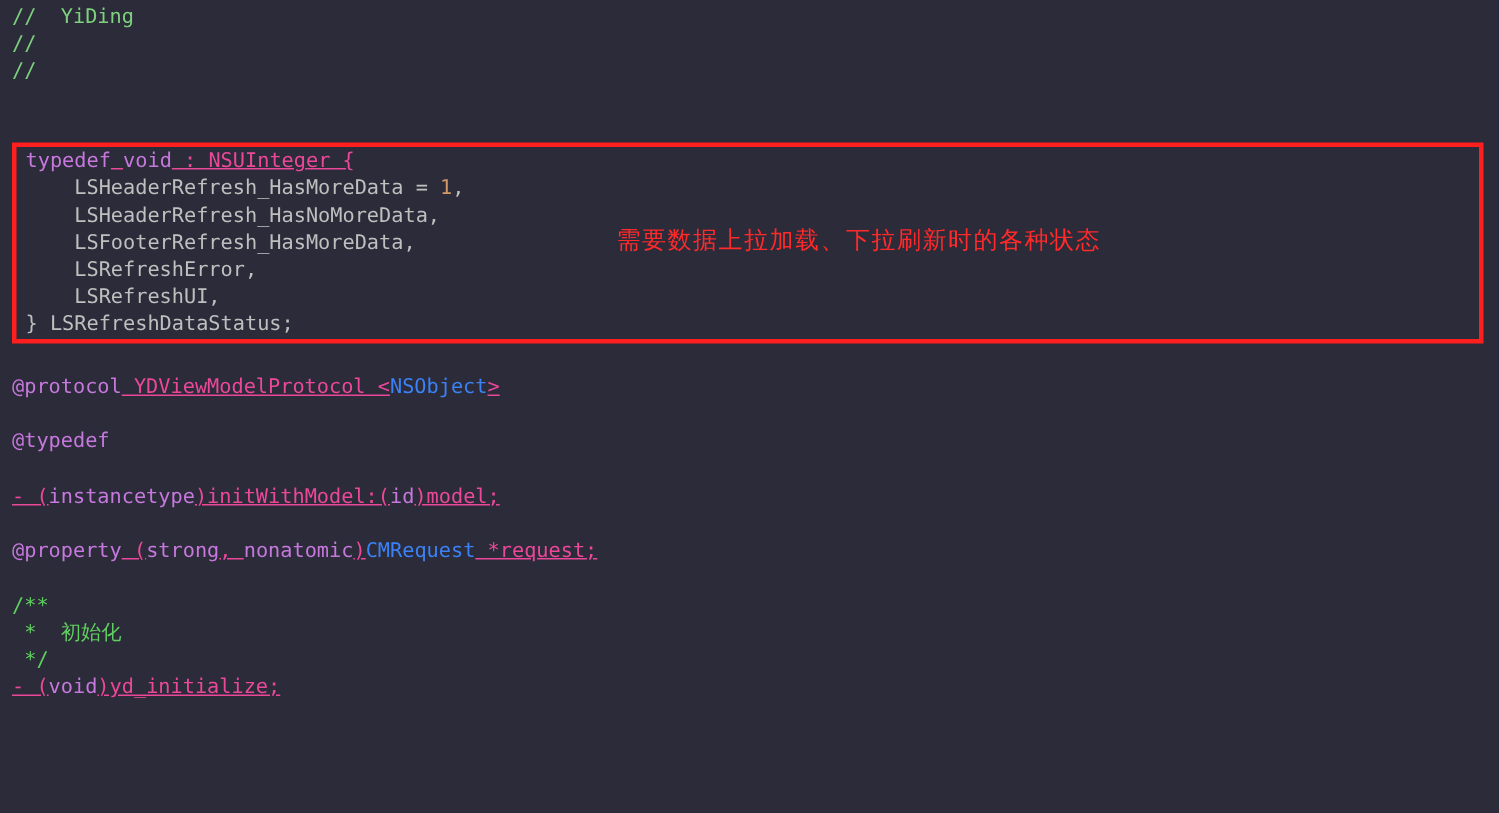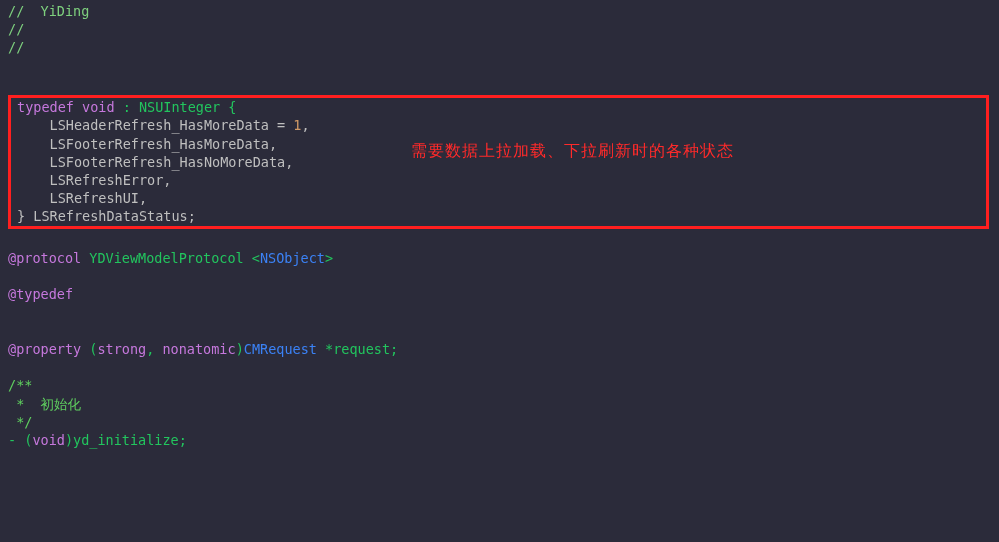--- a/index.html
+++ b/index.html
@@ -26,63 +26,64 @@
 
   .highlight-box {
     position: relative;
     border: 3px solid #ff1f1f;
     margin: 2px 10px 2px 0;
     padding: 0 0 0 6px;
   }
   .annotation {
     position: absolute;
     left: 400px;
-    top: 42px;
+    top: 52px;
     color: #ff2a2a;
     font-size: 16px;
     font-family: "PingFang SC","Hiragino Sans GB","Microsoft YaHei",sans-serif;
     letter-spacing: 1px;
   }
-  .w { color: #22c55e; }
+  .w { color: #ec4899; text-decoration: underline; }
 </style>
 </head>
 <body>
 
 <div>
 
 <div class="line"><span class="comment">//  YiDing</span></div>
 <div class="line"><span class="comment">//</span></div>
 <div class="line"><span class="comment">//</span></div>
 
 <div class="line">&nbsp;</div>
 
 
 <div class="line">&nbsp;</div>
 
 <div class="highlight-box">
   <div class="line"><span class="keyword">typedef</span><span class="w"> </span><span class="keyword">void</span><span class="w"> : NSUInteger {</span></div>
   <div class="line"><span class="enum-id">    LSHeaderRefresh_HasMoreData = </span><span class="num">1</span><span class="enum-id">,</span></div>
+  <div class="line"><span class="enum-id">    LSHeaderRefresh_HasNoMoreData,</span></div>
   <div class="line"><span class="enum-id">    LSFooterRefresh_HasMoreData,</span></div>
-  <div class="line"><span class="enum-id">    LSFooterRefresh_HasNoMoreData,</span></div>
   <div class="line"><span class="enum-id">    LSRefreshError,</span></div>
   <div class="line"><span class="enum-id">    LSRefreshUI,</span></div>
   <div class="line"><span class="enum-id">} LSRefreshDataStatus;</span></div>
   <div class="annotation">需要数据上拉加载、下拉刷新时的各种状态</div>
 </div>
 
 <div class="line">&nbsp;</div>
 
 <div class="line"><span class="keyword">@protocol</span><span class="w"> YDViewModelProtocol &lt;</span><span class="type">NSObject</span><span class="w">&gt;</span></div>
 
 <div class="line">&nbsp;</div>
 
 <div class="line"><span class="keyword">@typedef</span></div>
 
 <div class="line">&nbsp;</div>
 
+<div class="line"><span class="w">- (</span><span class="keyword">instancetype</span><span class="w">)initWithModel:(</span><span class="keyword">id</span><span class="w">)model;</span></div>
 
 <div class="line">&nbsp;</div>
 
 <div class="line"><span class="keyword">@property</span><span class="w"> (</span><span class="keyword">strong</span><span class="w">, </span><span class="keyword">nonatomic</span><span class="w">)</span><span class="type">CMRequest</span><span class="w"> *request;</span></div>
 
 <div class="line">&nbsp;</div>
 
 <div class="line"><span class="comment-green">/**</span></div>
 <div class="line"><span class="comment-green"> *  初始化</span></div>
 <div class="line"><span class="comment-green"> */</span></div>

